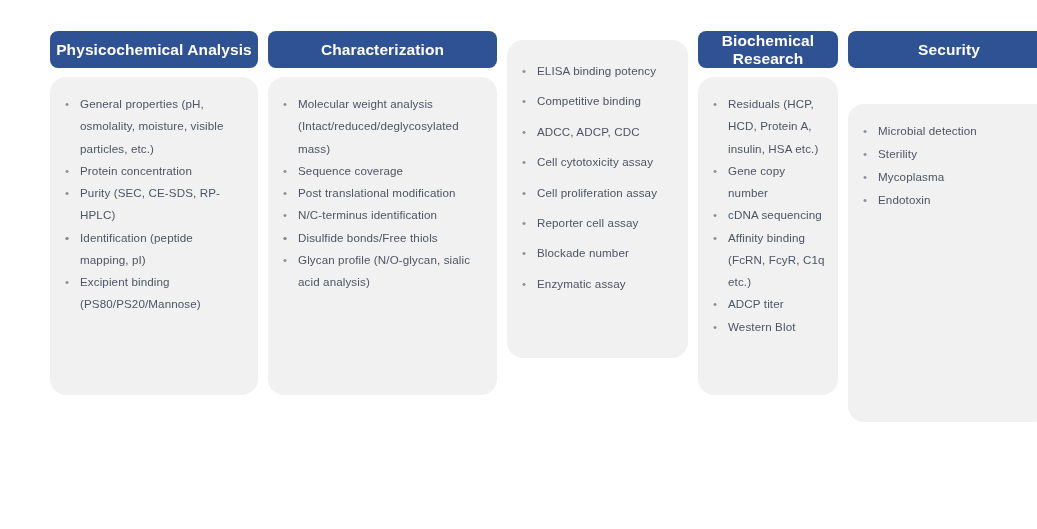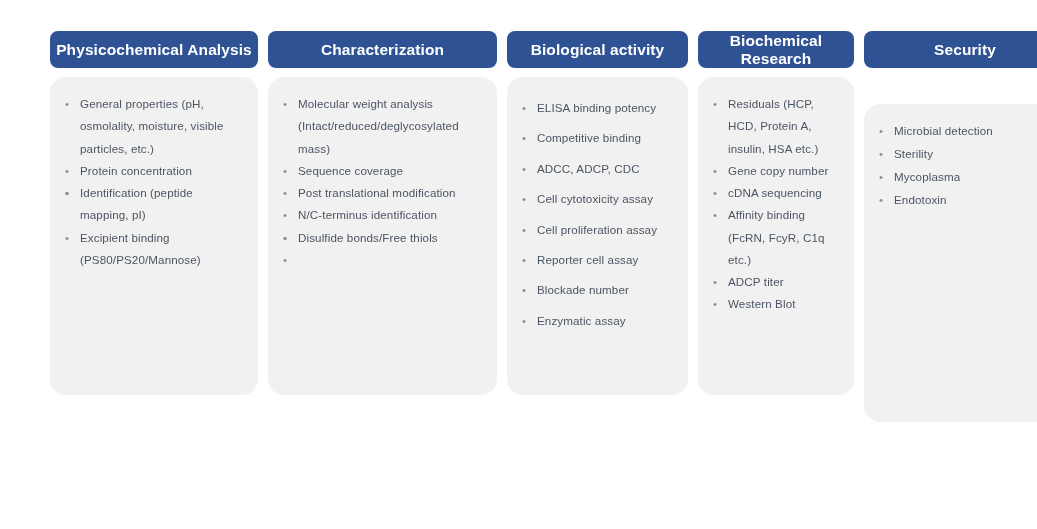--- a/index.html
+++ b/index.html
@@ -33,21 +33,21 @@
   .column {
     display: flex;
     flex-direction: column;
     flex: 0 0 auto;
   }
 
   
   .column.c0 { width: 208px; }
   .column.c1 { width: 229px; }
   .column.c2 { width: 181px; }
-  .column.c3 { width: 156px; }
+  .column.c3 { width: 140px; }
   .column.c4 { width: 202px; gap: 27px; }
 
   .col-header {
     height: 37px;
     border-radius: 8px;
     background: #2E5294;
     color: #ffffff;
     display: flex;
     align-items: center;
     justify-content: center;
@@ -119,20 +119,21 @@
           <li class="bullet-item">
             <span class="bullet-dot">•</span>
             <span>General properties (pH, osmolality, moisture, visible particles, etc.)</span>
           </li>
           <li class="bullet-item">
             <span class="bullet-dot">•</span>
             <span>Protein concentration</span>
           </li>
           <li class="bullet-item">
             <span class="bullet-dot">•</span>
+            <span>Purity (SEC,  CE-SDS, RP-HPLC)</span>
           </li>
           <li class="bullet-item">
             <span class="bullet-dot">•</span>
           </li>
           <li class="bullet-item">
             <span class="bullet-dot">•</span>
             <span>Identification (peptide mapping, pI)</span>
           </li>
           <li class="bullet-item">
             <span class="bullet-dot">•</span>
@@ -164,27 +165,27 @@
           </li>
           <li class="bullet-item">
             <span class="bullet-dot">•</span>
           </li>
           <li class="bullet-item">
             <span class="bullet-dot">•</span>
             <span>Disulfide bonds/Free thiols</span>
           </li>
           <li class="bullet-item">
             <span class="bullet-dot">•</span>
+            <span>Glycan profile (N/O-glycan, sialic acid analysis)</span>
           </li>
         </ul>
       </div>
     </div>
 
     <div class="column c2">
-      <div class="col-header">Biological activity</div>
       <div class="col-body">
         <ul class="bullet-list">
           <li class="bullet-item">
             <span class="bullet-dot">•</span>
             <span>ELISA binding potency</span>
           </li>
           <li class="bullet-item">
             <span class="bullet-dot">•</span>
             <span>Competitive binding</span>
           </li>

